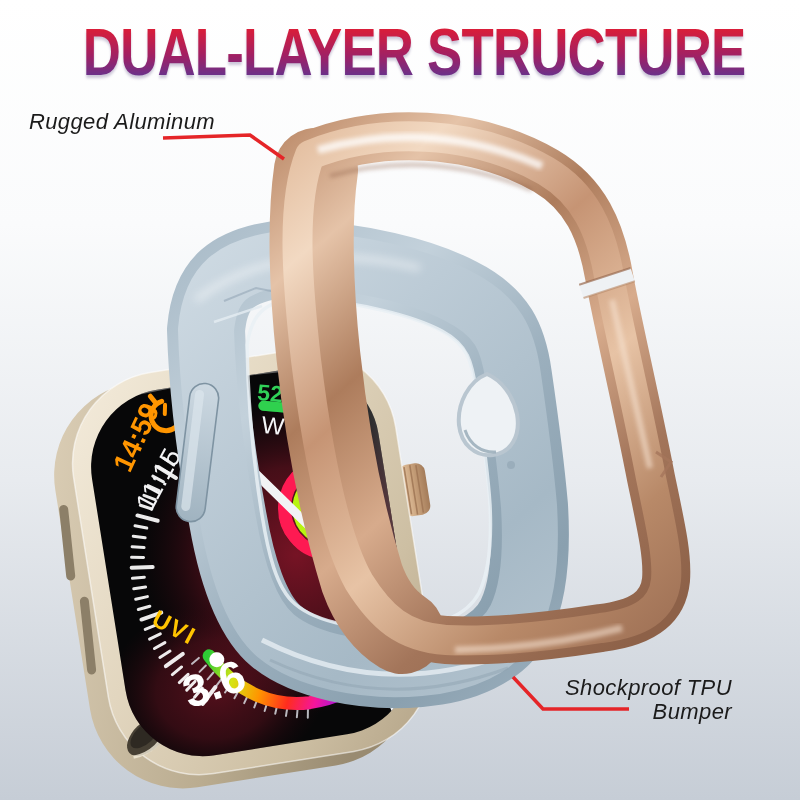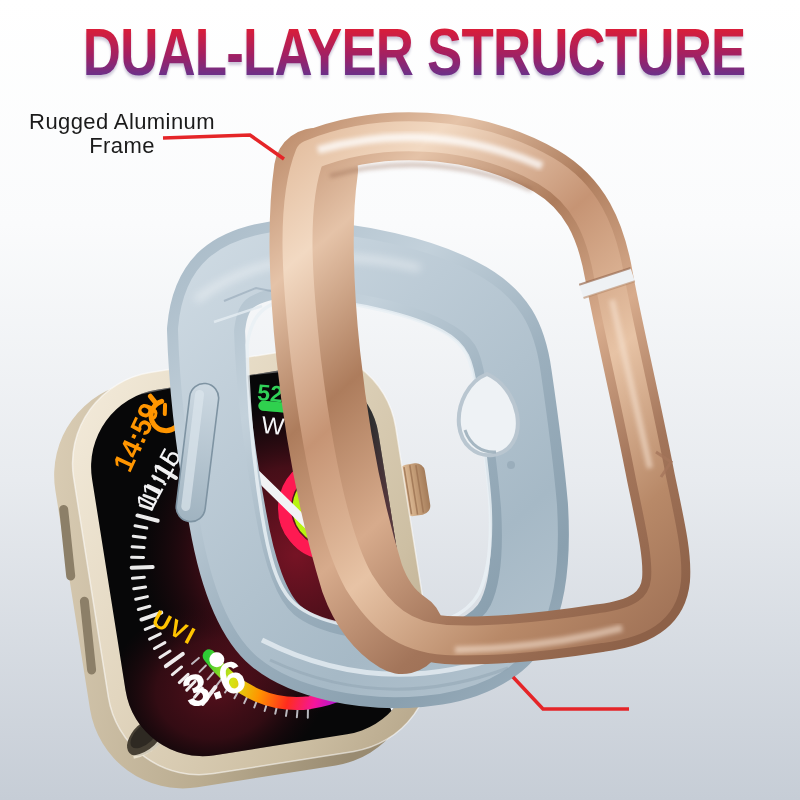--- a/index.html
+++ b/index.html
@@ -18,20 +18,21 @@
     font-size:66px;font-weight:bold;letter-spacing:-1px;
     transform:scaleX(0.80);transform-origin:50% 50%;
     background:linear-gradient(180deg,#ed1c2b 8%,#a02064 55%,#4c3ba0 96%);
     -webkit-background-clip:text;background-clip:text;color:transparent;
     filter:drop-shadow(0 3px 1.5px rgba(90,70,130,0.30));
     white-space:nowrap;
   }
   .callout{
     position:absolute;color:#1b1b1b;font-size:22px;line-height:24px;
     letter-spacing:0.4px;
+    font-style:italic;
   }
   .callout-frame{left:14px;top:110px;width:216px;text-align:center;}
   .callout-bumper{left:550px;top:676px;width:182px;text-align:right;}
 </style>
 </head>
 <body>
 
 <svg id="scene" width="800" height="800" viewBox="0 0 800 800">
   <defs>
     <clipPath id="screenClip">
@@ -294,17 +295,18 @@
   <polyline points="163,138 250,135 284,159" fill="none" stroke="#e52528" stroke-width="3.5"></polyline>
   <polyline points="513,677 543,709 629,709" fill="none" stroke="#e52528" stroke-width="3.5"></polyline>
 </svg>
 
 <div class="title-wrap">
   <span class="title">DUAL-LAYER STRUCTURE</span>
 </div>
 
 <div class="callout callout-frame">
   <div>Rugged Aluminum</div>
-  <div>Frame</div>
 </div>
 
 <div class="callout callout-bumper">
+  <div>Shockproof TPU</div>
+  <div>Bumper</div>
 </div>
 
 </body></html>

